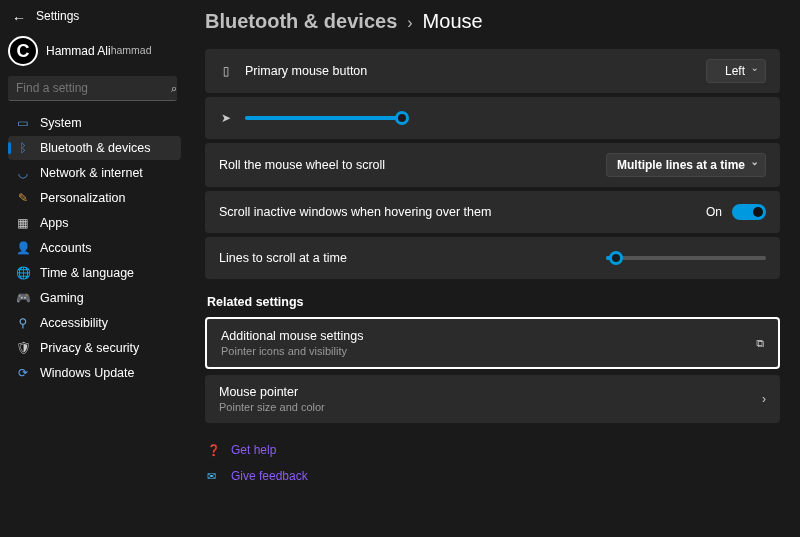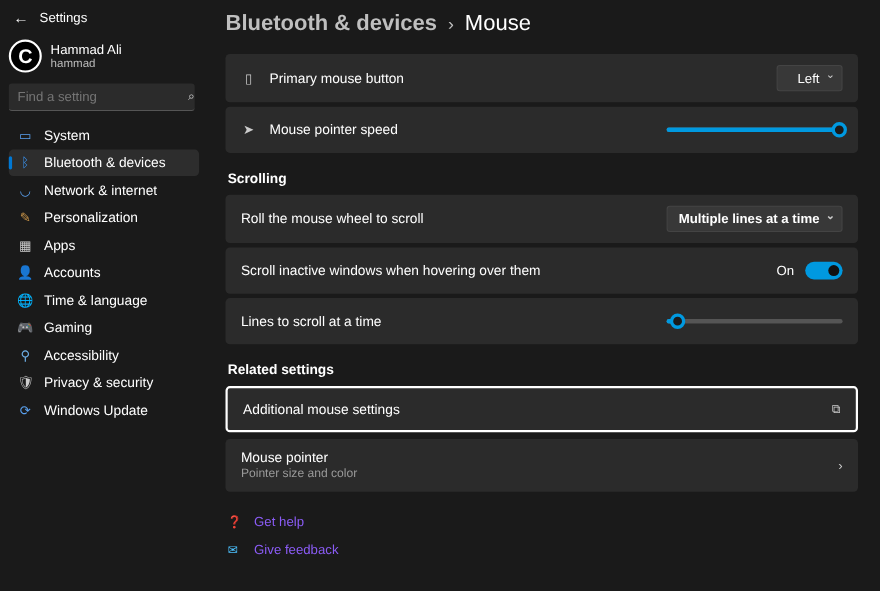--- a/index.html
+++ b/index.html
@@ -4,21 +4,21 @@
 <style>
   * { box-sizing: border-box; margin: 0; padding: 0; font-family: "Segoe UI", sans-serif; }
   body { background: #1a1a1a; color: #ffffff; width: 800px; height: 537px; overflow: hidden; font-size: 12.5px; }
   .app { display: flex; height: 100%; }
   .sidebar { width: 185px; padding: 8px 4px 8px 8px; display: flex; flex-direction: column; }
   .top-row { display: flex; align-items: center; gap: 10px; margin-bottom: 8px; padding-left: 4px; }
   .back-arrow { font-size: 14px; color: #fff; cursor: pointer; }
   .app-title { font-size: 12px; color: #fff; }
   .user-block { display: flex; align-items: center; gap: 8px; padding: 4px 4px 10px 0; }
   .avatar { width: 30px; height: 30px; border-radius: 50%; background: #000; color: #fff; display: flex; align-items: center; justify-content: center; font-weight: bold; font-size: 18px; border: 2px solid #fff; }
-  .user-names { display: flex; flex-direction: column; line-height: 1.2; }
+  .user-names { display: flex; flex-direction: row; line-height: 1.2; }
   .user-full { font-size: 12px; }
   .user-handle { font-size: 10.5px; color: #bbb; }
   .search-wrap { display: flex; align-items: center; background: #2b2b2b; border-bottom: 1px solid #555; border-radius: 3px; padding: 5px 8px; margin: 0 4px 10px 0; }
   .search-input { flex: 1; background: transparent; border: none; outline: none; color: #fca5a5; font-size: 12px; }
   .search-icon { color: #ccc; font-size: 11px; }
   .nav { display: flex; flex-direction: column; gap: 1px; }
   .nav-item { display: flex; align-items: center; gap: 10px; padding: 5px 8px; border-radius: 4px; cursor: pointer; font-size: 12.5px; }
   .nav-item.active { background: #2d2d2d; position: relative; }
   .nav-item.active::before { content: ""; position: absolute; left: 0; top: 6px; bottom: 6px; width: 3px; background: #0078d4; border-radius: 2px; }
   .nav-icon { width: 14px; text-align: center; font-size: 12px; }
@@ -143,28 +143,26 @@
     <div class="card">
       <span class="card-icon">▯</span>
       <span class="card-label">Primary mouse button</span>
       <div class="select-box">
         <span>Left</span>
       </div>
     </div>
 
     <div class="card">
       <span class="card-icon">➤</span>
-      <span class="card-label">Mouse pointer speed</span>
       <div class="slider">
         <div class="slider-fill" style="width:98%"></div>
         <div class="slider-thumb" style="left:98%"></div>
       </div>
     </div>
 
-    <div class="section-title">Scrolling</div>
 
     <div class="card">
       <span class="card-label">Roll the mouse wheel to scroll</span>
       <div class="select-box select-wide">
         <span>Multiple lines at a time</span>
       </div>
     </div>
 
     <div class="card">
       <span class="card-label">Scroll inactive windows when hovering over them</span>
@@ -180,20 +178,21 @@
         <div class="slider-fill" style="width:6%"></div>
         <div class="slider-thumb" style="left:6%"></div>
       </div>
     </div>
 
     <div class="section-title">Related settings</div>
 
     <div class="card highlight">
       <div class="card-col">
         <span>Additional mouse settings</span>
+        <span class="card-sub">Pointer icons and visibility</span>
       </div>
       <span class="ext-icon">⧉</span>
     </div>
 
     <div class="card" style="margin-top:6px;">
       <div class="card-col">
         <span>Mouse pointer</span>
         <span class="card-sub">Pointer size and color</span>
       </div>
       <span class="chevron">›</span>

